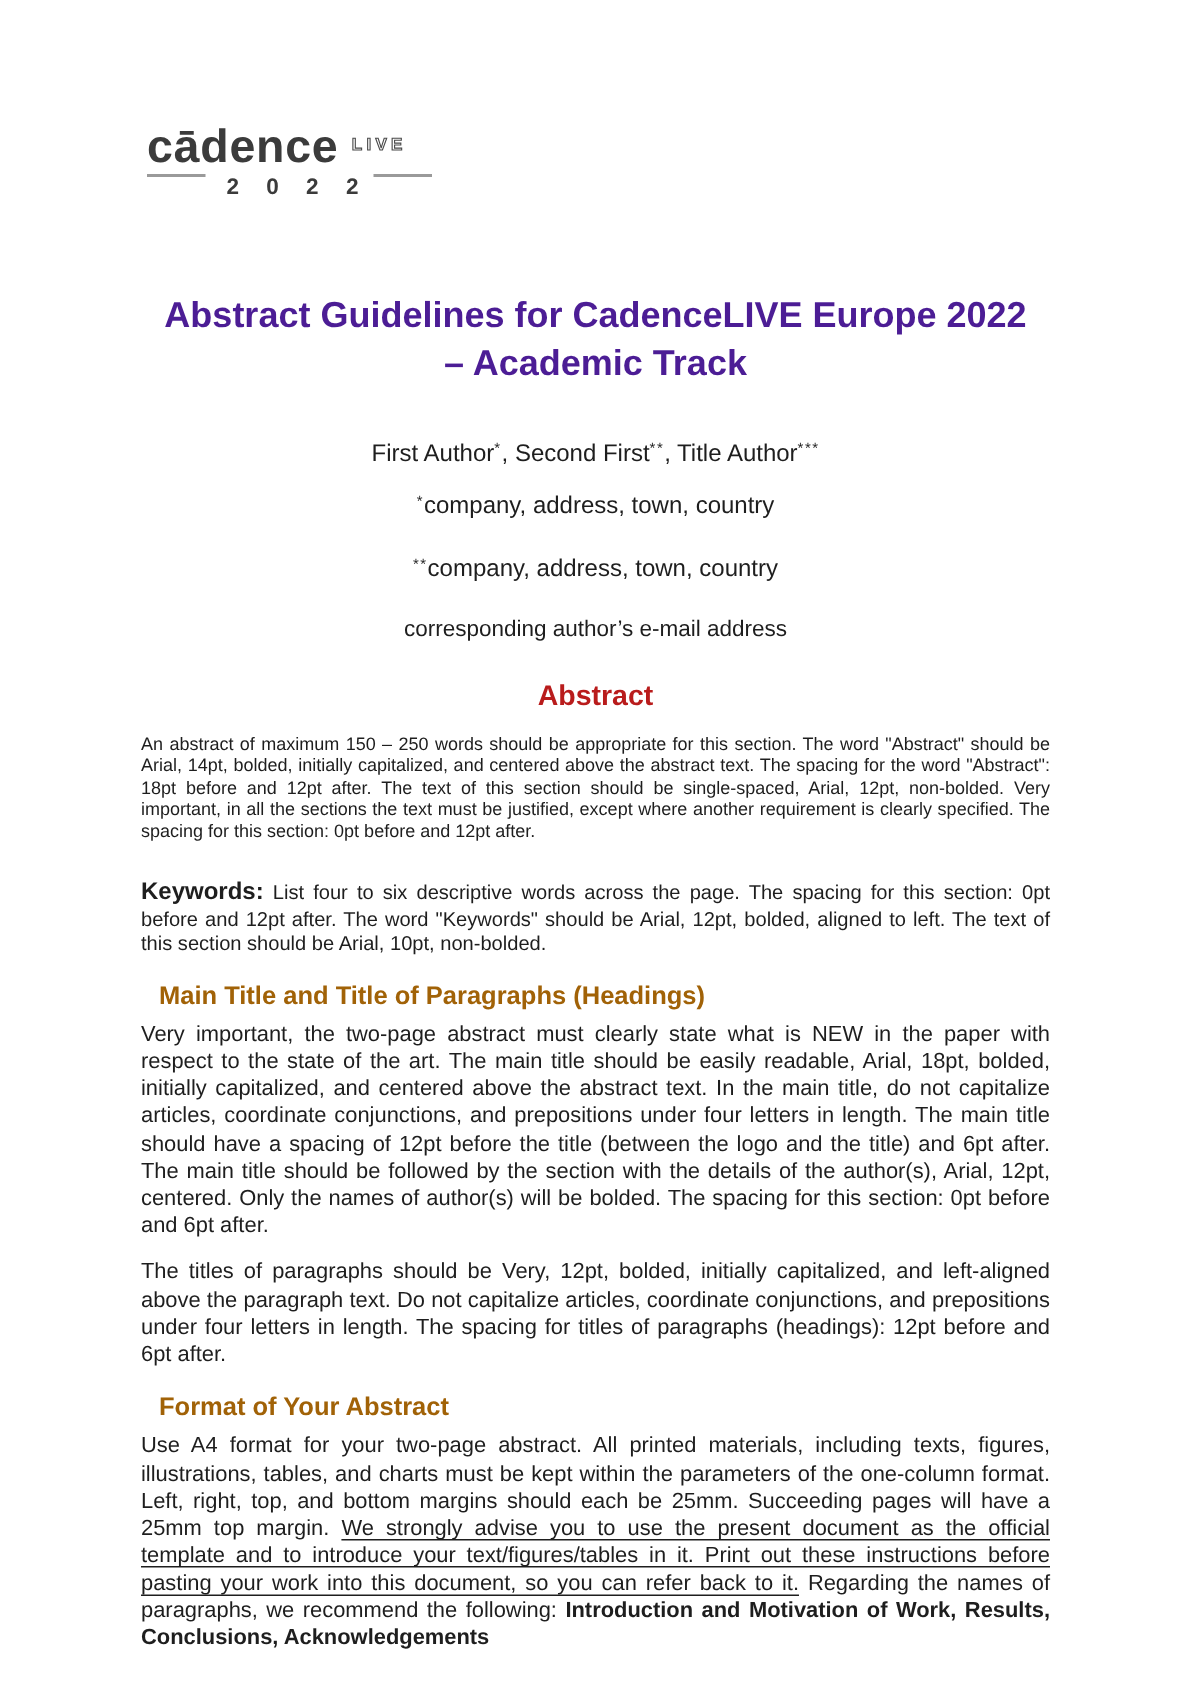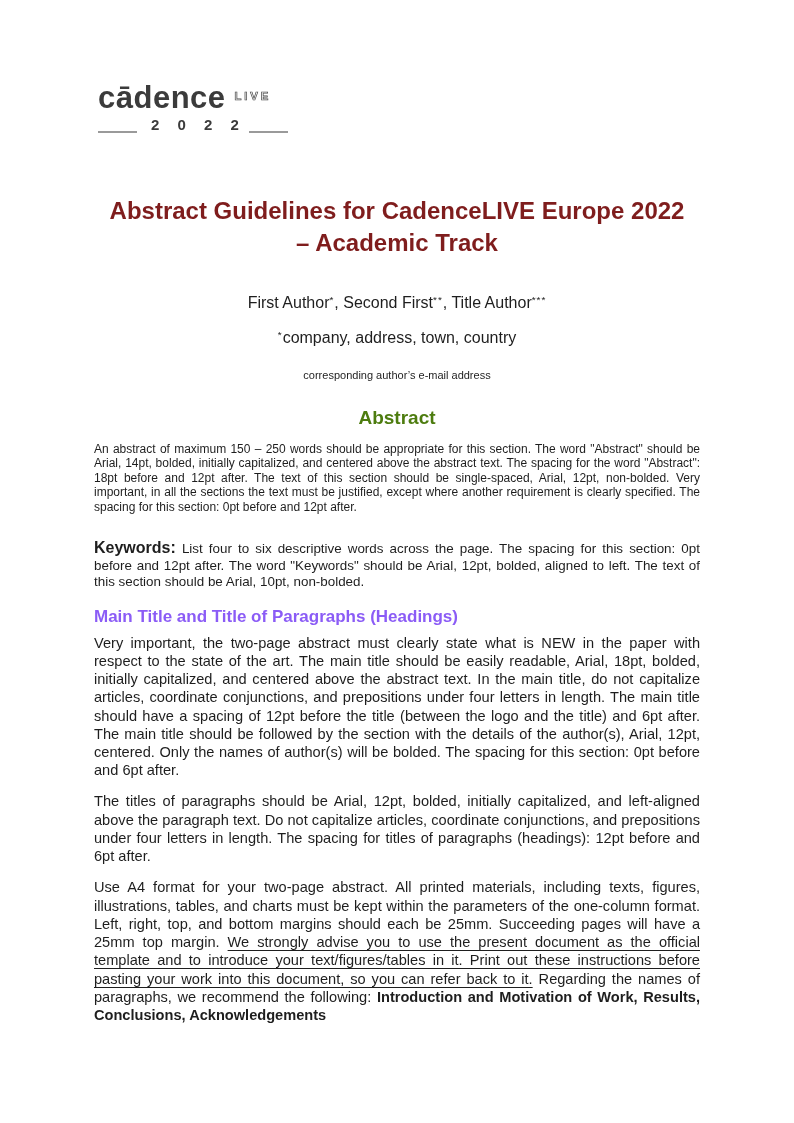--- a/index.html
+++ b/index.html
@@ -17,50 +17,50 @@
   }
 
   
   .logo { margin-left: 4px; width: 190px; }
   .logo-row { display: flex; align-items: baseline; gap: 8px; }
   .logo-brand {
     font-size: 31px; font-weight: 700; letter-spacing: 0.5px;
     color: #3b3b3b; line-height: 1;
   }
   .logo-live-svg { display: inline-block; }
-  .logo-year-row { display: flex; align-items: flex-end; margin-top: 3px; width: 190px; }
+  .logo-year-row { display: flex; align-items: flex-start; margin-top: 3px; width: 190px; }
   .logo-line { flex: 1; height: 2px; background: #9a9a9a; }
   .logo-year {
     margin: 0 8px; font-size: 15px; font-weight: 700;
     letter-spacing: 7px; margin-right: 3px; padding-left: 6px;
     color: #3b3b3b; white-space: nowrap;
   }
 
   
   .title {
     margin: 62px 8px 0 8px;
     font-size: 24px; font-weight: bold; line-height: 1.33;
-    text-align: center; color: #7f1d1d;
+    text-align: center; color: #4c1d95;
   }
   .byline { margin: 35px 0 0; text-align: center; font-size: 16px; }
   .sup-mark { font-size: 62%; position: relative; top: -0.5em; letter-spacing: 1px; }
   .affil { margin: 24px 0 0; text-align: center; font-size: 16px; }
   .affil-first { margin-top: 17px; }
-  .email { margin: 22px 0 0; text-align: center; font-size: 11px; }
+  .email { margin: 22px 0 0; text-align: center; font-size: 15px; }
 
   
-  .abs-heading { margin: 26px 0 0; text-align: center; font-size: 19px; font-weight: bold; color:#4d7c0f; }
+  .abs-heading { margin: 26px 0 0; text-align: center; font-size: 19px; font-weight: bold; color:#b91c1c; }
   .abs-body { margin: 13px 0 0; font-size: 12px; line-height: 1.21; text-align: justify; }
 
   
   .keywords { margin: 24px 0 0; font-size: 13.4px; line-height: 1.22; text-align: justify; }
   .kw-label { font-size: 16px; font-weight: bold; }
 
   
-  .sec-heading { margin: 16px 0 7px; font-size: 17px; font-weight: bold; color:#8b5cf6; }
+  .sec-heading { margin: 16px 12px 7px; font-size: 17px; font-weight: bold; color:#a16207; }
   .sec-para { margin: 0 0 13px; font-size: 14.6px; line-height: 1.25; text-align: justify; }
   .u { text-decoration: underline; text-decoration-thickness: 1px; text-underline-offset: 2.5px; }
   .b { font-weight: bold; }
 </style>
 </head>
 <body>
 
 <div class="page">
 
   <div class="logo">
@@ -75,27 +75,29 @@
       <span class="logo-year">2 0 2 2</span>
       <span class="logo-line"></span>
     </div>
   </div>
 
   <h1 class="title">Abstract Guidelines for CadenceLIVE Europe 2022 – Academic Track</h1>
 
   <p class="byline"><span>First Author</span><span class="sup-mark">*</span><span>, </span><span>Second First</span><span class="sup-mark">**</span><span>, </span><span>Title Author</span><span class="sup-mark">***</span></p>
 
   <p class="affil affil-first"><span class="sup-mark">*</span><span>company, address, town, country</span></p>
+  <p class="affil"><span class="sup-mark">**</span><span>company, address, town, country</span></p>
 
   <p class="email">corresponding author’s e-mail address</p>
 
   <h2 class="abs-heading">Abstract</h2>
   <p class="abs-body">An abstract of maximum 150 – 250 words should be appropriate for this section. The word "Abstract" should be Arial, 14pt, bolded, initially capitalized, and centered above the abstract text. The spacing for the word "Abstract": 18pt before and 12pt after. The text of this section should be single-spaced, Arial, 12pt, non-bolded. Very important, in all the sections the text must be justified, except where another requirement is clearly specified. The spacing for this section: 0pt before and 12pt after.</p>
 
   <p class="keywords"><span class="kw-label">Keywords:</span><span> List four to six descriptive words across the page. The spacing for this section: 0pt before and 12pt after. The word "Keywords" should be Arial, 12pt, bolded, aligned to left. The text of this section should be Arial, 10pt, non-bolded.</span></p>
 
   <h3 class="sec-heading">Main Title and Title of Paragraphs (Headings)</h3>
   <p class="sec-para">Very important, the two-page abstract must clearly state what is NEW in the paper with respect to the state of the art. The main title should be easily readable, Arial, 18pt, bolded, initially capitalized, and centered above the abstract text. In the main title, do not capitalize articles, coordinate conjunctions, and prepositions under four letters in length. The main title should have a spacing of 12pt before the title (between the logo and the title) and 6pt after. The main title should be followed by the section with the details of the author(s), Arial, 12pt, centered. Only the names of author(s) will be bolded. The spacing for this section: 0pt before and 6pt after.</p>
-  <p class="sec-para">The titles of paragraphs should be Arial, 12pt, bolded, initially capitalized, and left-aligned above the paragraph text. Do not capitalize articles, coordinate conjunctions, and prepositions under four letters in length. The spacing for titles of paragraphs (headings): 12pt before and 6pt after.</p>
+  <p class="sec-para">The titles of paragraphs should be Very, 12pt, bolded, initially capitalized, and left-aligned above the paragraph text. Do not capitalize articles, coordinate conjunctions, and prepositions under four letters in length. The spacing for titles of paragraphs (headings): 12pt before and 6pt after.</p>
 
+  <h3 class="sec-heading">Format of Your Abstract</h3>
   <p class="sec-para"><span>Use A4 format for your two-page abstract. All printed materials, including texts, figures, illustrations, tables, and charts must be kept within the parameters of the one-column format. Left, right, top, and bottom margins should each be 25mm. Succeeding pages will have a 25mm top margin. </span><span class="u">We strongly advise you to use the present document as the official template and to introduce your text/figures/tables in it. Print out these instructions before pasting your work into this document, so you can refer back to it.</span><span> Regarding the names of paragraphs, we recommend the following: </span><span class="b">Introduction and Motivation of Work, Results, Conclusions, Acknowledgements</span></p>
 
 </div>
 
 </body></html>

